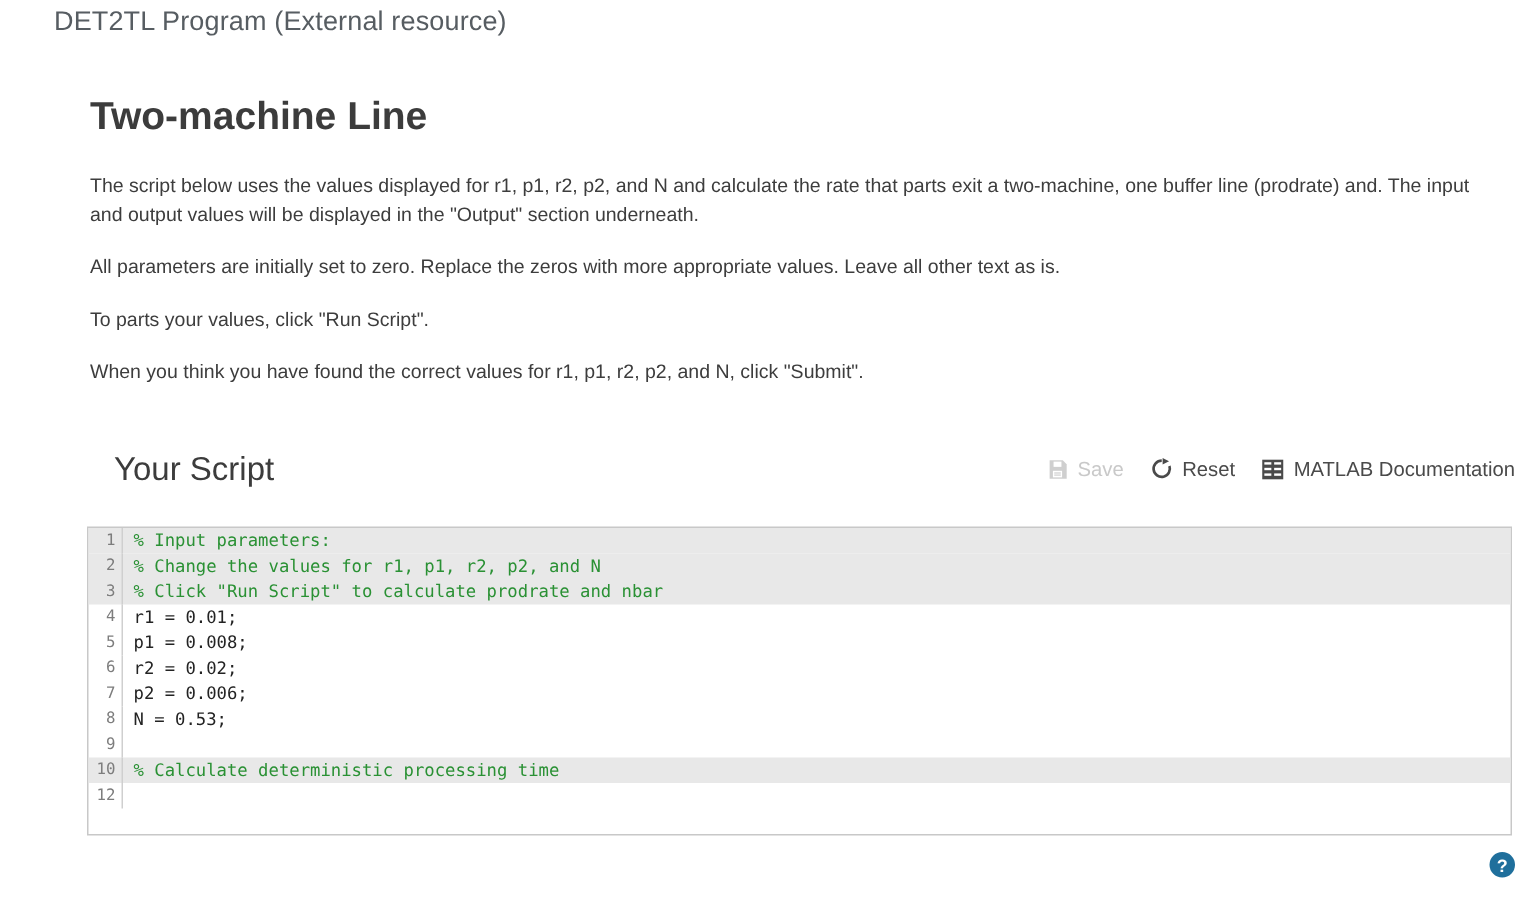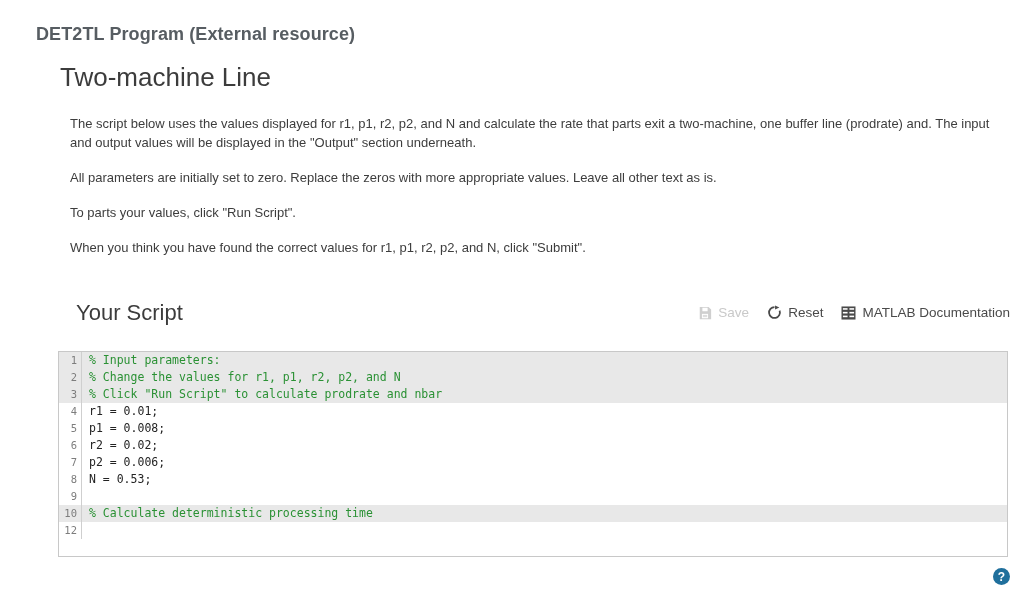--- a/index.html
+++ b/index.html
@@ -15,48 +15,47 @@
     overflow: hidden;
     position: relative;
   }
 
   
   .page-title {
     position: absolute;
     left: 36px;
     top: 4px;
     font-size: 18px;
-    font-weight: bold;
+    font-weight: normal;
     color: #575d62;
     letter-spacing: 0.1px;
     white-space: nowrap;
-    margin-top: 20px;
   }
 
   
   .content {
     position: absolute;
     left: 60px;
     top: 62px;
     width: 950px;
   }
 
   .section-heading {
     font-size: 26px;
-    font-weight: normal;
+    font-weight: bold;
     color: #3c3c3c;
     margin: 0 0 22px 0;
     line-height: 1.2;
   }
 
   .para {
     font-size: 13px;
     line-height: 1.45;
     color: #3d3d3d;
-    margin: 0 0 16px 10px;
+    margin: 0 0 16px 0;
     max-width: 932px;
   }
   .para:last-child { margin-bottom: 0; }
 
   
   .script-header {
     position: absolute;
     left: 60px;
     top: 298px;
     width: 950px;

